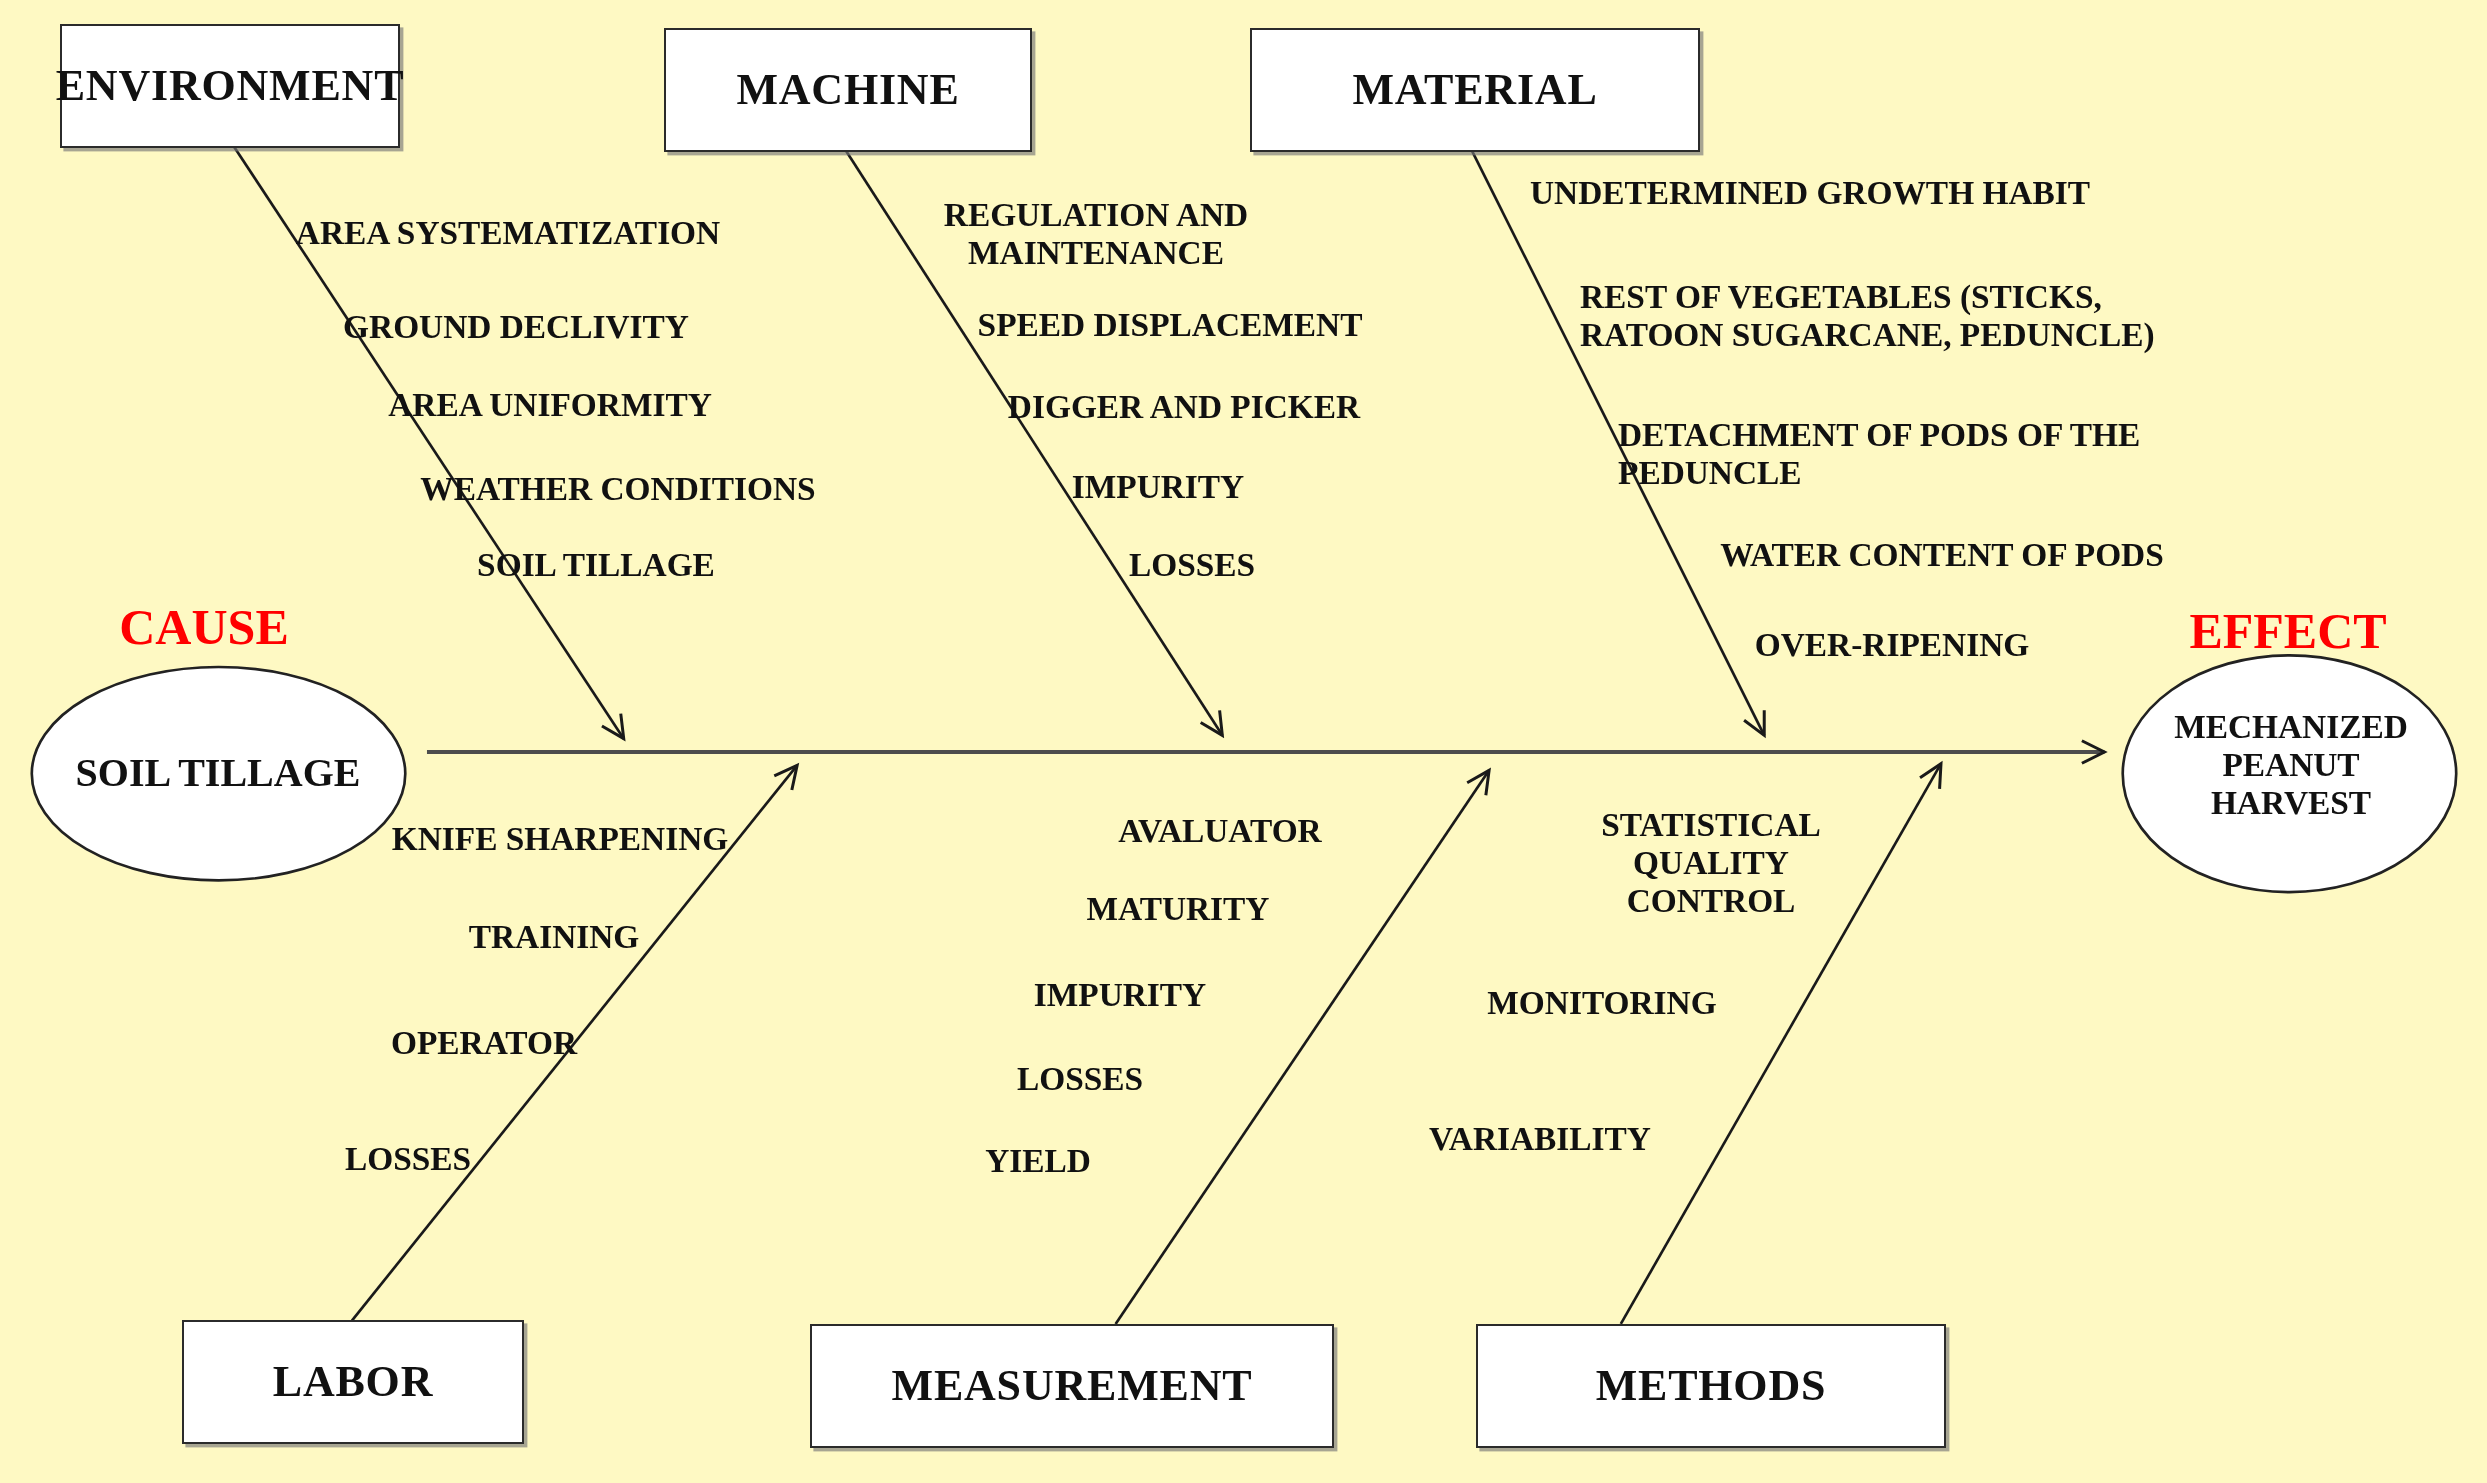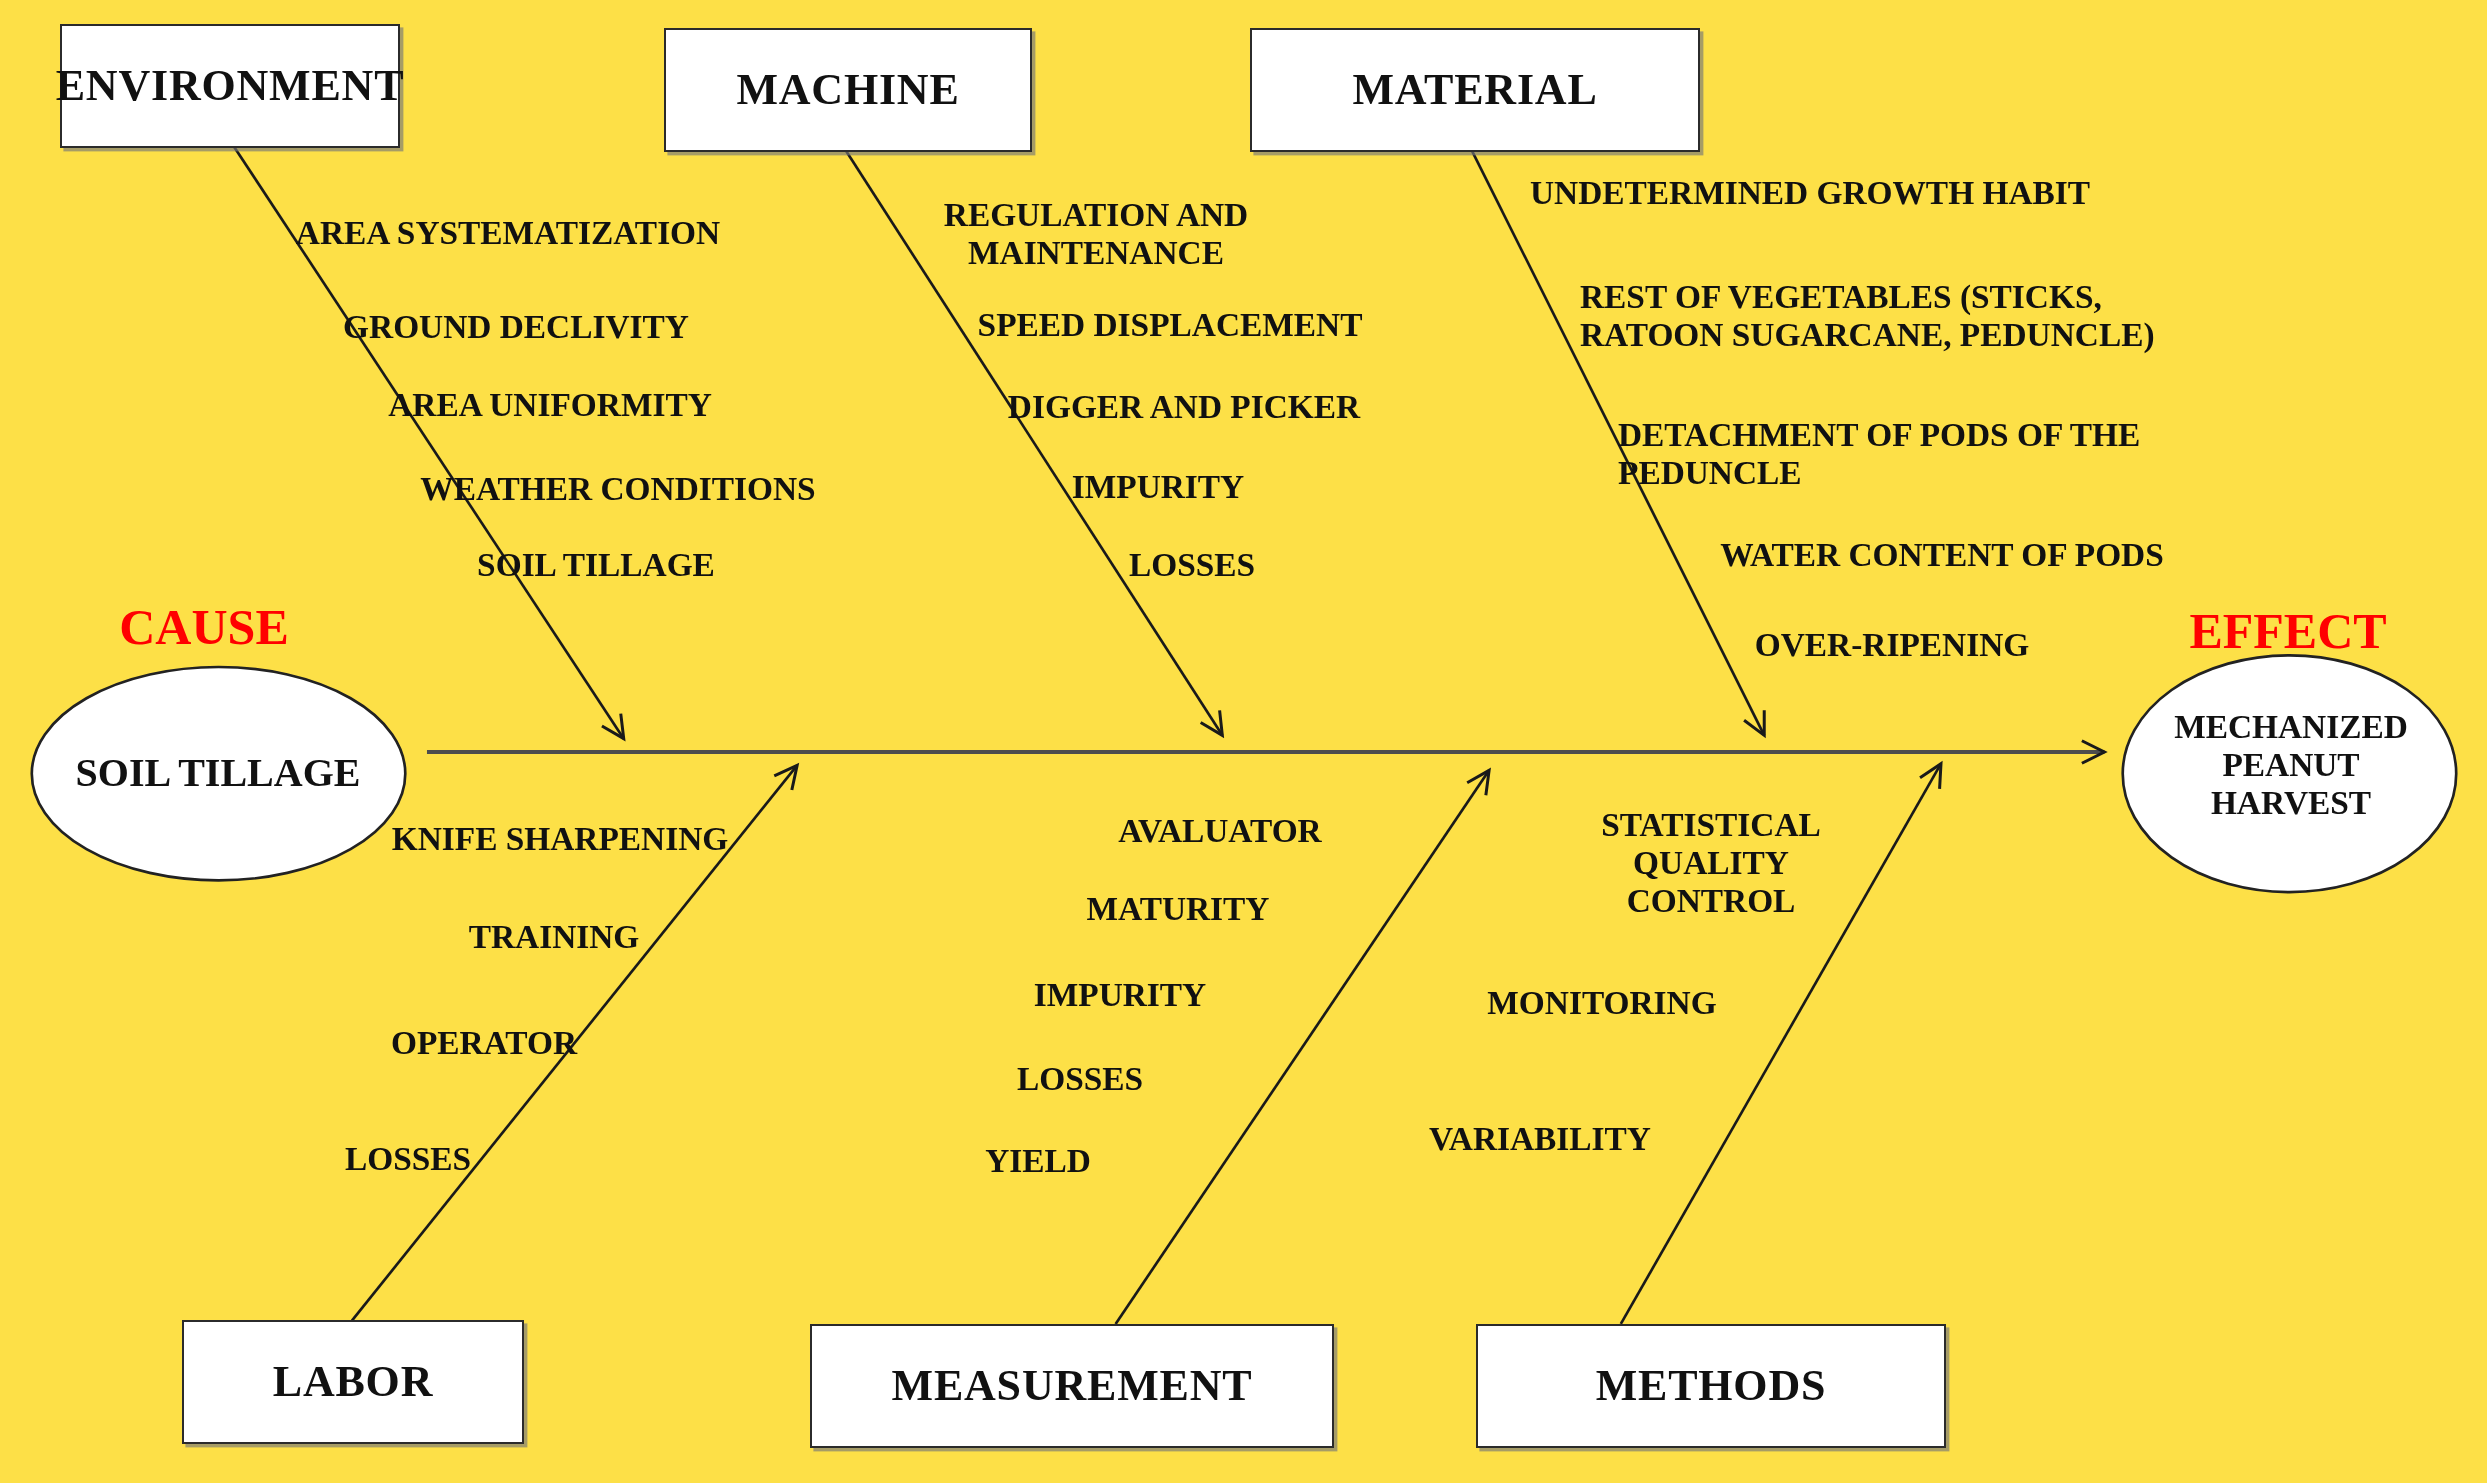--- a/index.html
+++ b/index.html
@@ -1,16 +1,16 @@
 <!DOCTYPE html>
 <html style="--accent: #FF0000;font-size:13.3px"><head>
 <meta charset="utf-8">
 <style>
   html,body{margin:0;padding:0;background:#fff;}
-  #stage-outer{position:relative;width:2488px;height:1484px;overflow:hidden;background:#fde047;}
+  #stage-outer{position:relative;width:2488px;height:1484px;overflow:hidden;background:#fef9c3;}
   #stage{position:relative;width:1244px;height:742px;transform:scale(2);transform-origin:0 0;
          font-family:"Liberation Serif","DejaVu Serif",serif;color:#111;}
   #wires{position:absolute;left:0;top:0;width:1244px;height:742px;}
   .box{position:absolute;border:1.7px solid #2b2b2b;background:#fff;
        box-shadow:1.7px 1.7px 0 rgba(120,120,120,0.65);
        display:flex;align-items:center;justify-content:center;
        font-weight:bold;font-size:22px;letter-spacing:0.4px;}
   .lbl{position:absolute;font-weight:bold;font-size:16.7px;line-height:1.15;}
   .c{transform:translateX(-50%);white-space:nowrap;}
   .wrap{text-align:center;}

